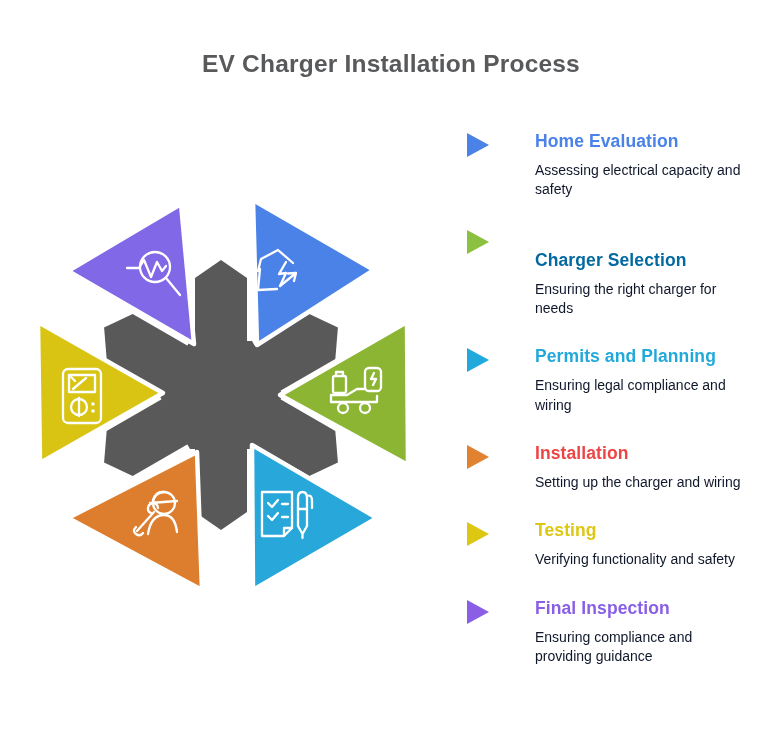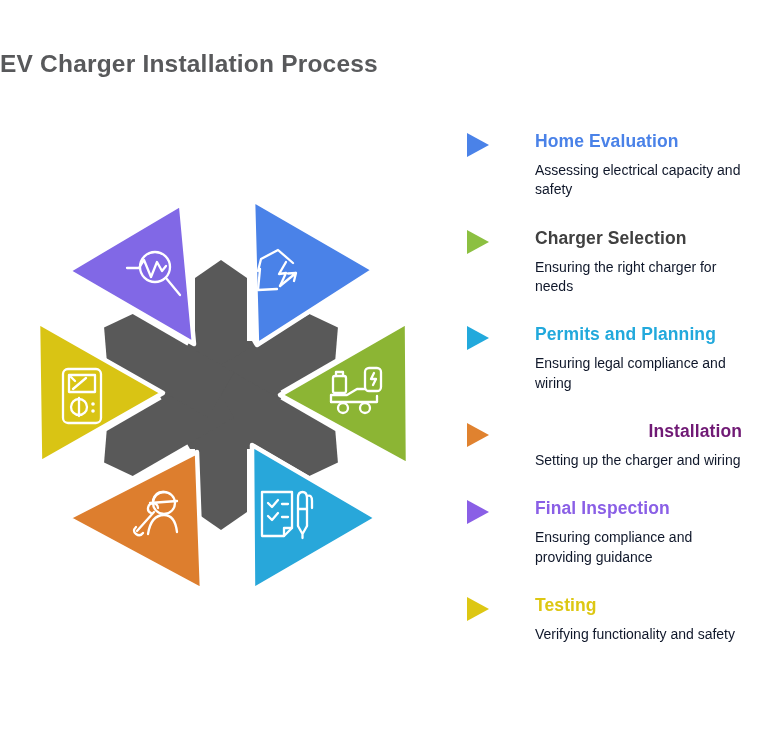--- a/index.html
+++ b/index.html
@@ -10,21 +10,21 @@
     width: 782px;
     height: 732px;
     background: #ffffff;
     overflow: hidden;
   }
   .page-title {
     position: absolute;
     top: 50px;
     left: 0;
     width: 100%;
-    text-align: left;
+    text-align: center;
     font-size: 24.5px;
     font-weight: 700;
     color: #58595b;
     letter-spacing: 0.2px;
   }
   .diagram-svg {
     position: absolute;
     left: 0;
     top: 0;
     width: 782px;
@@ -179,58 +179,58 @@
       <div class="legend-title" style="color: rgb(74, 130, 232);">Home Evaluation</div>
       <div class="legend-desc">Assessing electrical capacity and safety</div>
     </div>
   </div>
 
   <div class="legend-item">
     <svg class="legend-arrow" width="24" height="26" viewBox="0 0 24 26">
       <polygon points="1,1 23,13 1,25" fill="#8cc041"></polygon>
     </svg>
     <div class="legend-text">
-      <div class="legend-title" style="color: #404040;">Charger Selection</div>
+      <div class="legend-title" style="color: #0369a1; margin-top: 22px;">Charger Selection</div>
       <div class="legend-desc">Ensuring the right charger for needs</div>
     </div>
   </div>
 
   <div class="legend-item">
     <svg class="legend-arrow" width="24" height="26" viewBox="0 0 24 26">
       <polygon points="1,1 23,13 1,25" fill="#22a9dc"></polygon>
     </svg>
     <div class="legend-text">
       <div class="legend-title" style="color: rgb(34, 169, 220);">Permits and Planning</div>
       <div class="legend-desc">Ensuring legal compliance and wiring</div>
     </div>
   </div>
 
   <div class="legend-item">
     <svg class="legend-arrow" width="24" height="26" viewBox="0 0 24 26">
       <polygon points="1,1 23,13 1,25" fill="#e0822f"></polygon>
     </svg>
     <div class="legend-text">
-      <div class="legend-title" style="color: #701a75; text-align: right;">Installation</div>
+      <div class="legend-title" style="color: #ef4444;">Installation</div>
       <div class="legend-desc">Setting up the charger and wiring</div>
+    </div>
+  </div>
+
+  <div class="legend-item">
+    <svg class="legend-arrow" width="24" height="26" viewBox="0 0 24 26">
+      <polygon points="1,1 23,13 1,25" fill="#ddc713"></polygon>
+    </svg>
+    <div class="legend-text">
+      <div class="legend-title" style="color: rgb(221, 199, 19);">Testing</div>
+      <div class="legend-desc">Verifying functionality and safety</div>
     </div>
   </div>
 
   <div class="legend-item">
     <svg class="legend-arrow" width="24" height="26" viewBox="0 0 24 26">
       <polygon points="1,1 23,13 1,25" fill="#8a5fe6"></polygon>
     </svg>
     <div class="legend-text">
       <div class="legend-title" style="color: rgb(138, 95, 230);">Final Inspection</div>
       <div class="legend-desc">Ensuring compliance and providing guidance</div>
     </div>
   </div>
-
-  <div class="legend-item">
-    <svg class="legend-arrow" width="24" height="26" viewBox="0 0 24 26">
-      <polygon points="1,1 23,13 1,25" fill="#ddc713"></polygon>
-    </svg>
-    <div class="legend-text">
-      <div class="legend-title" style="color: rgb(221, 199, 19);">Testing</div>
-      <div class="legend-desc">Verifying functionality and safety</div>
-    </div>
-  </div>
 </div>
 </div>
 
 </body></html>

